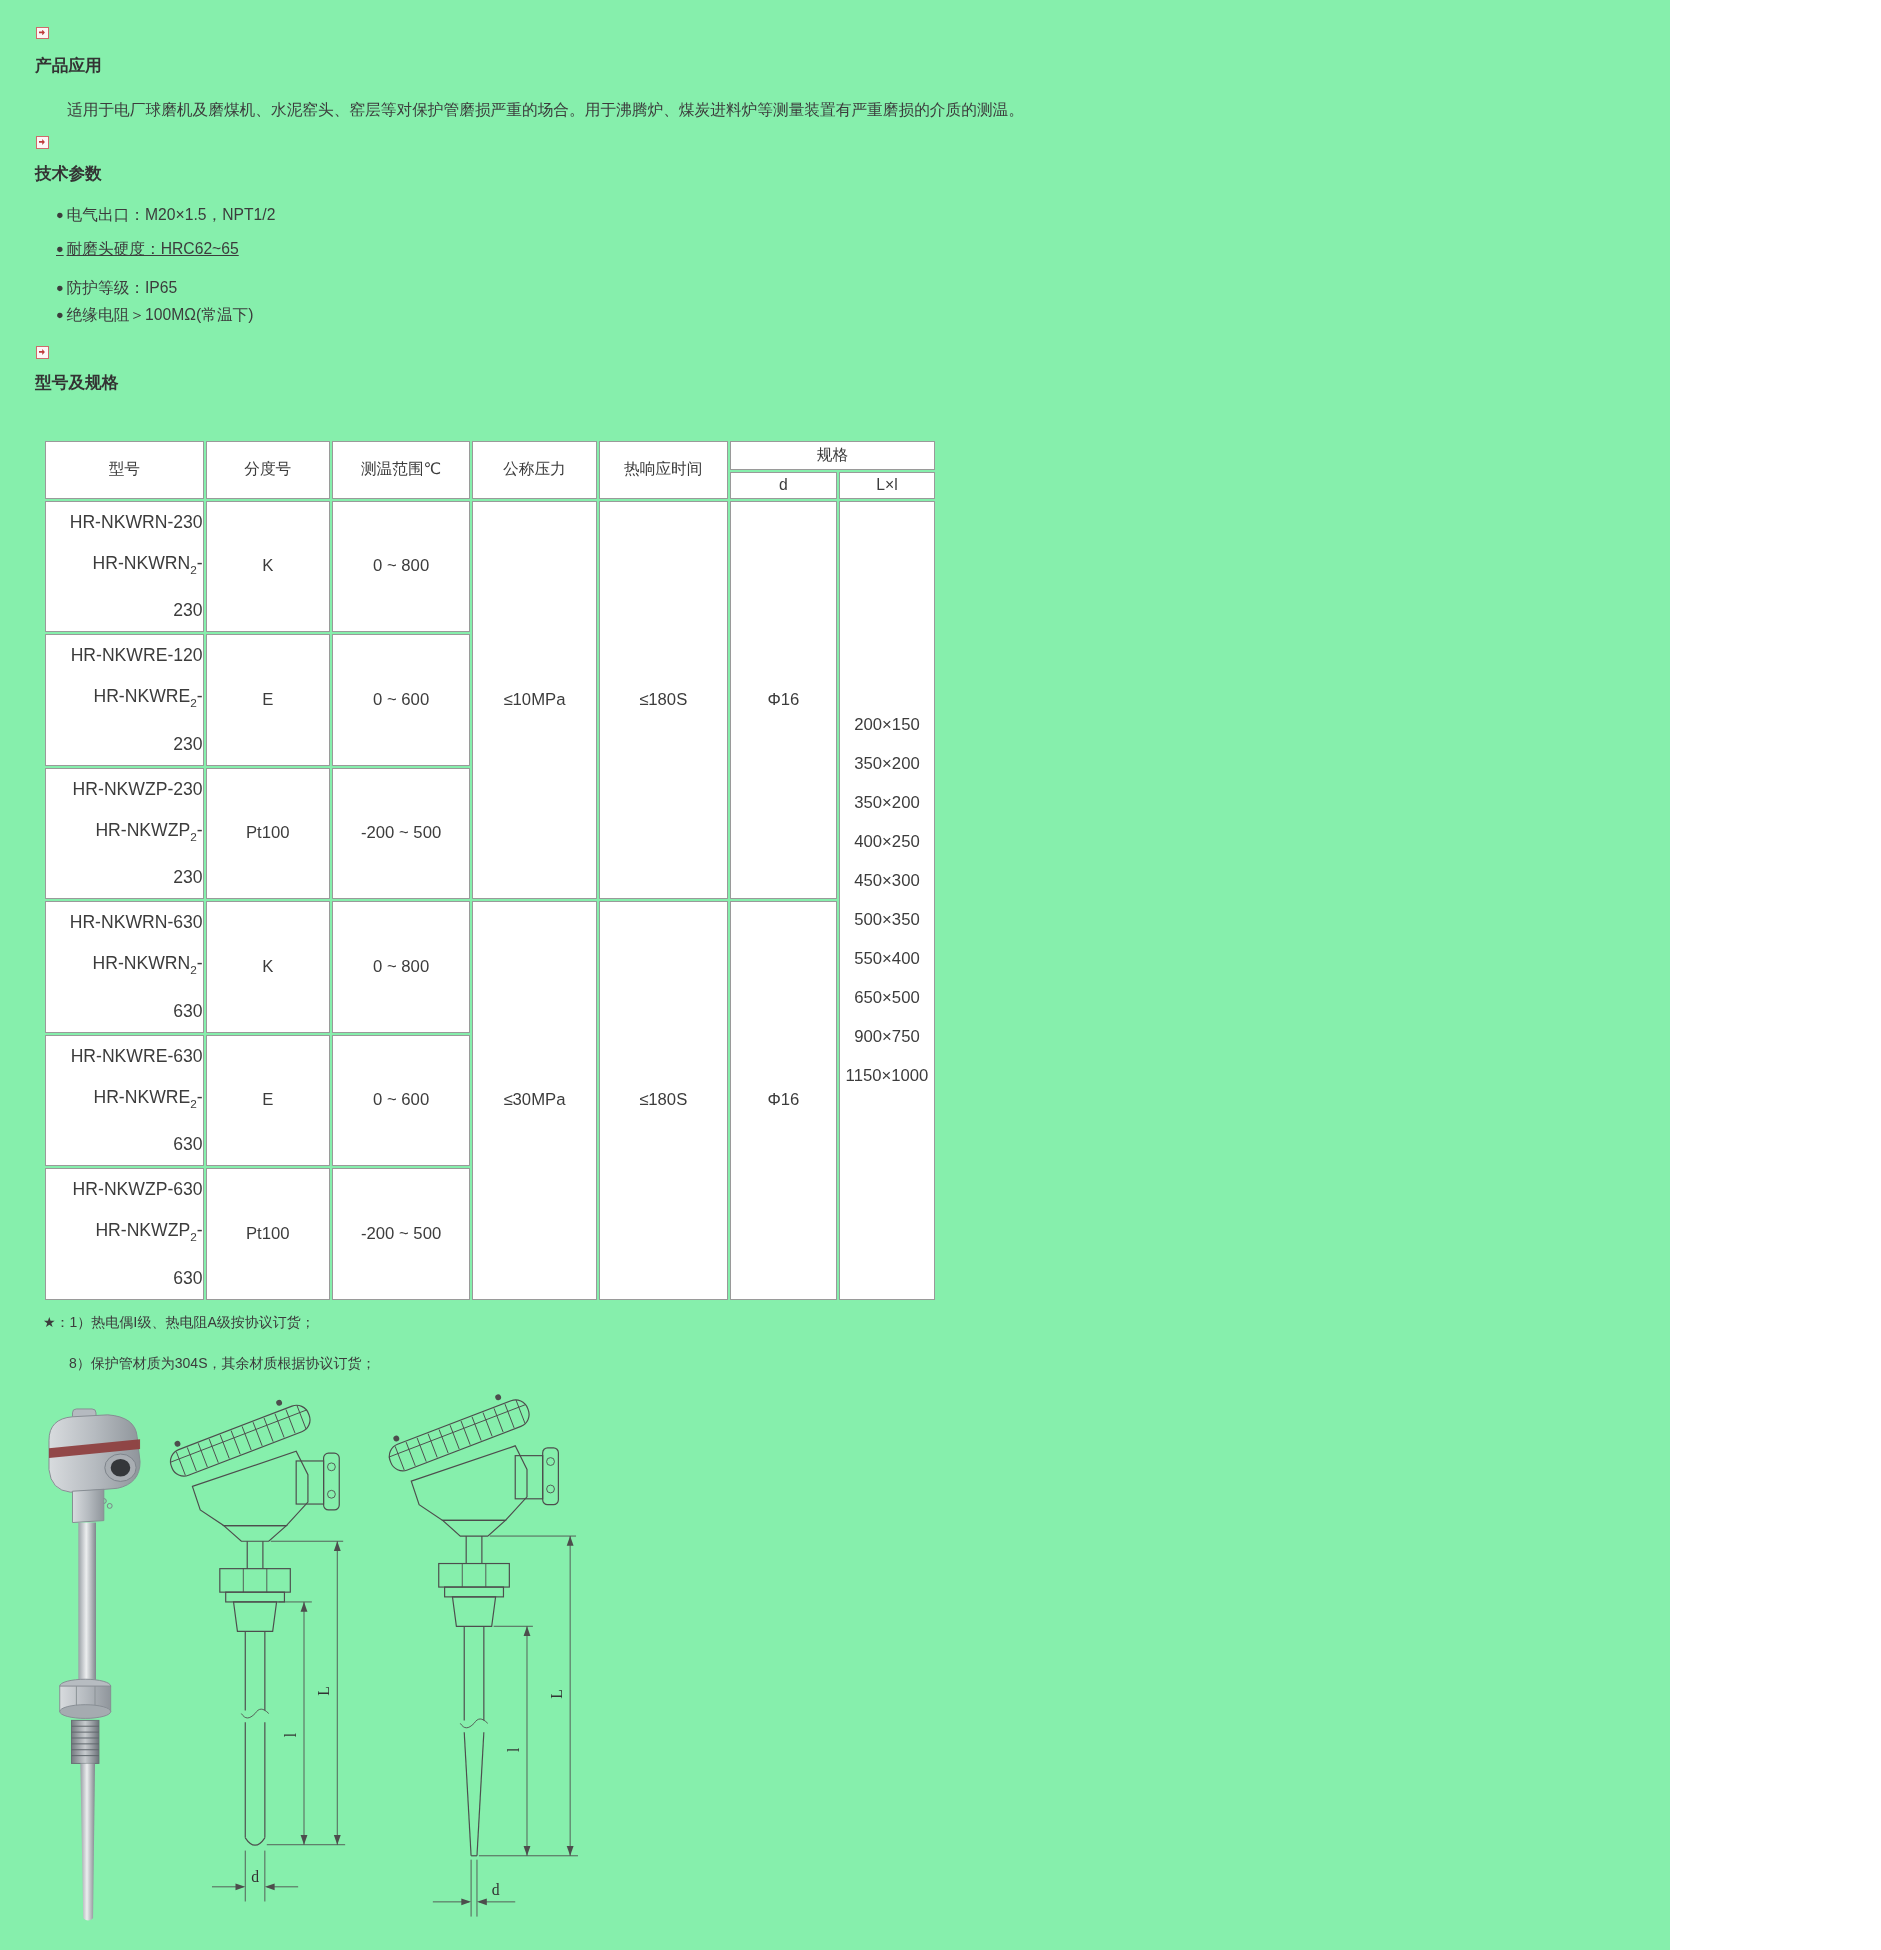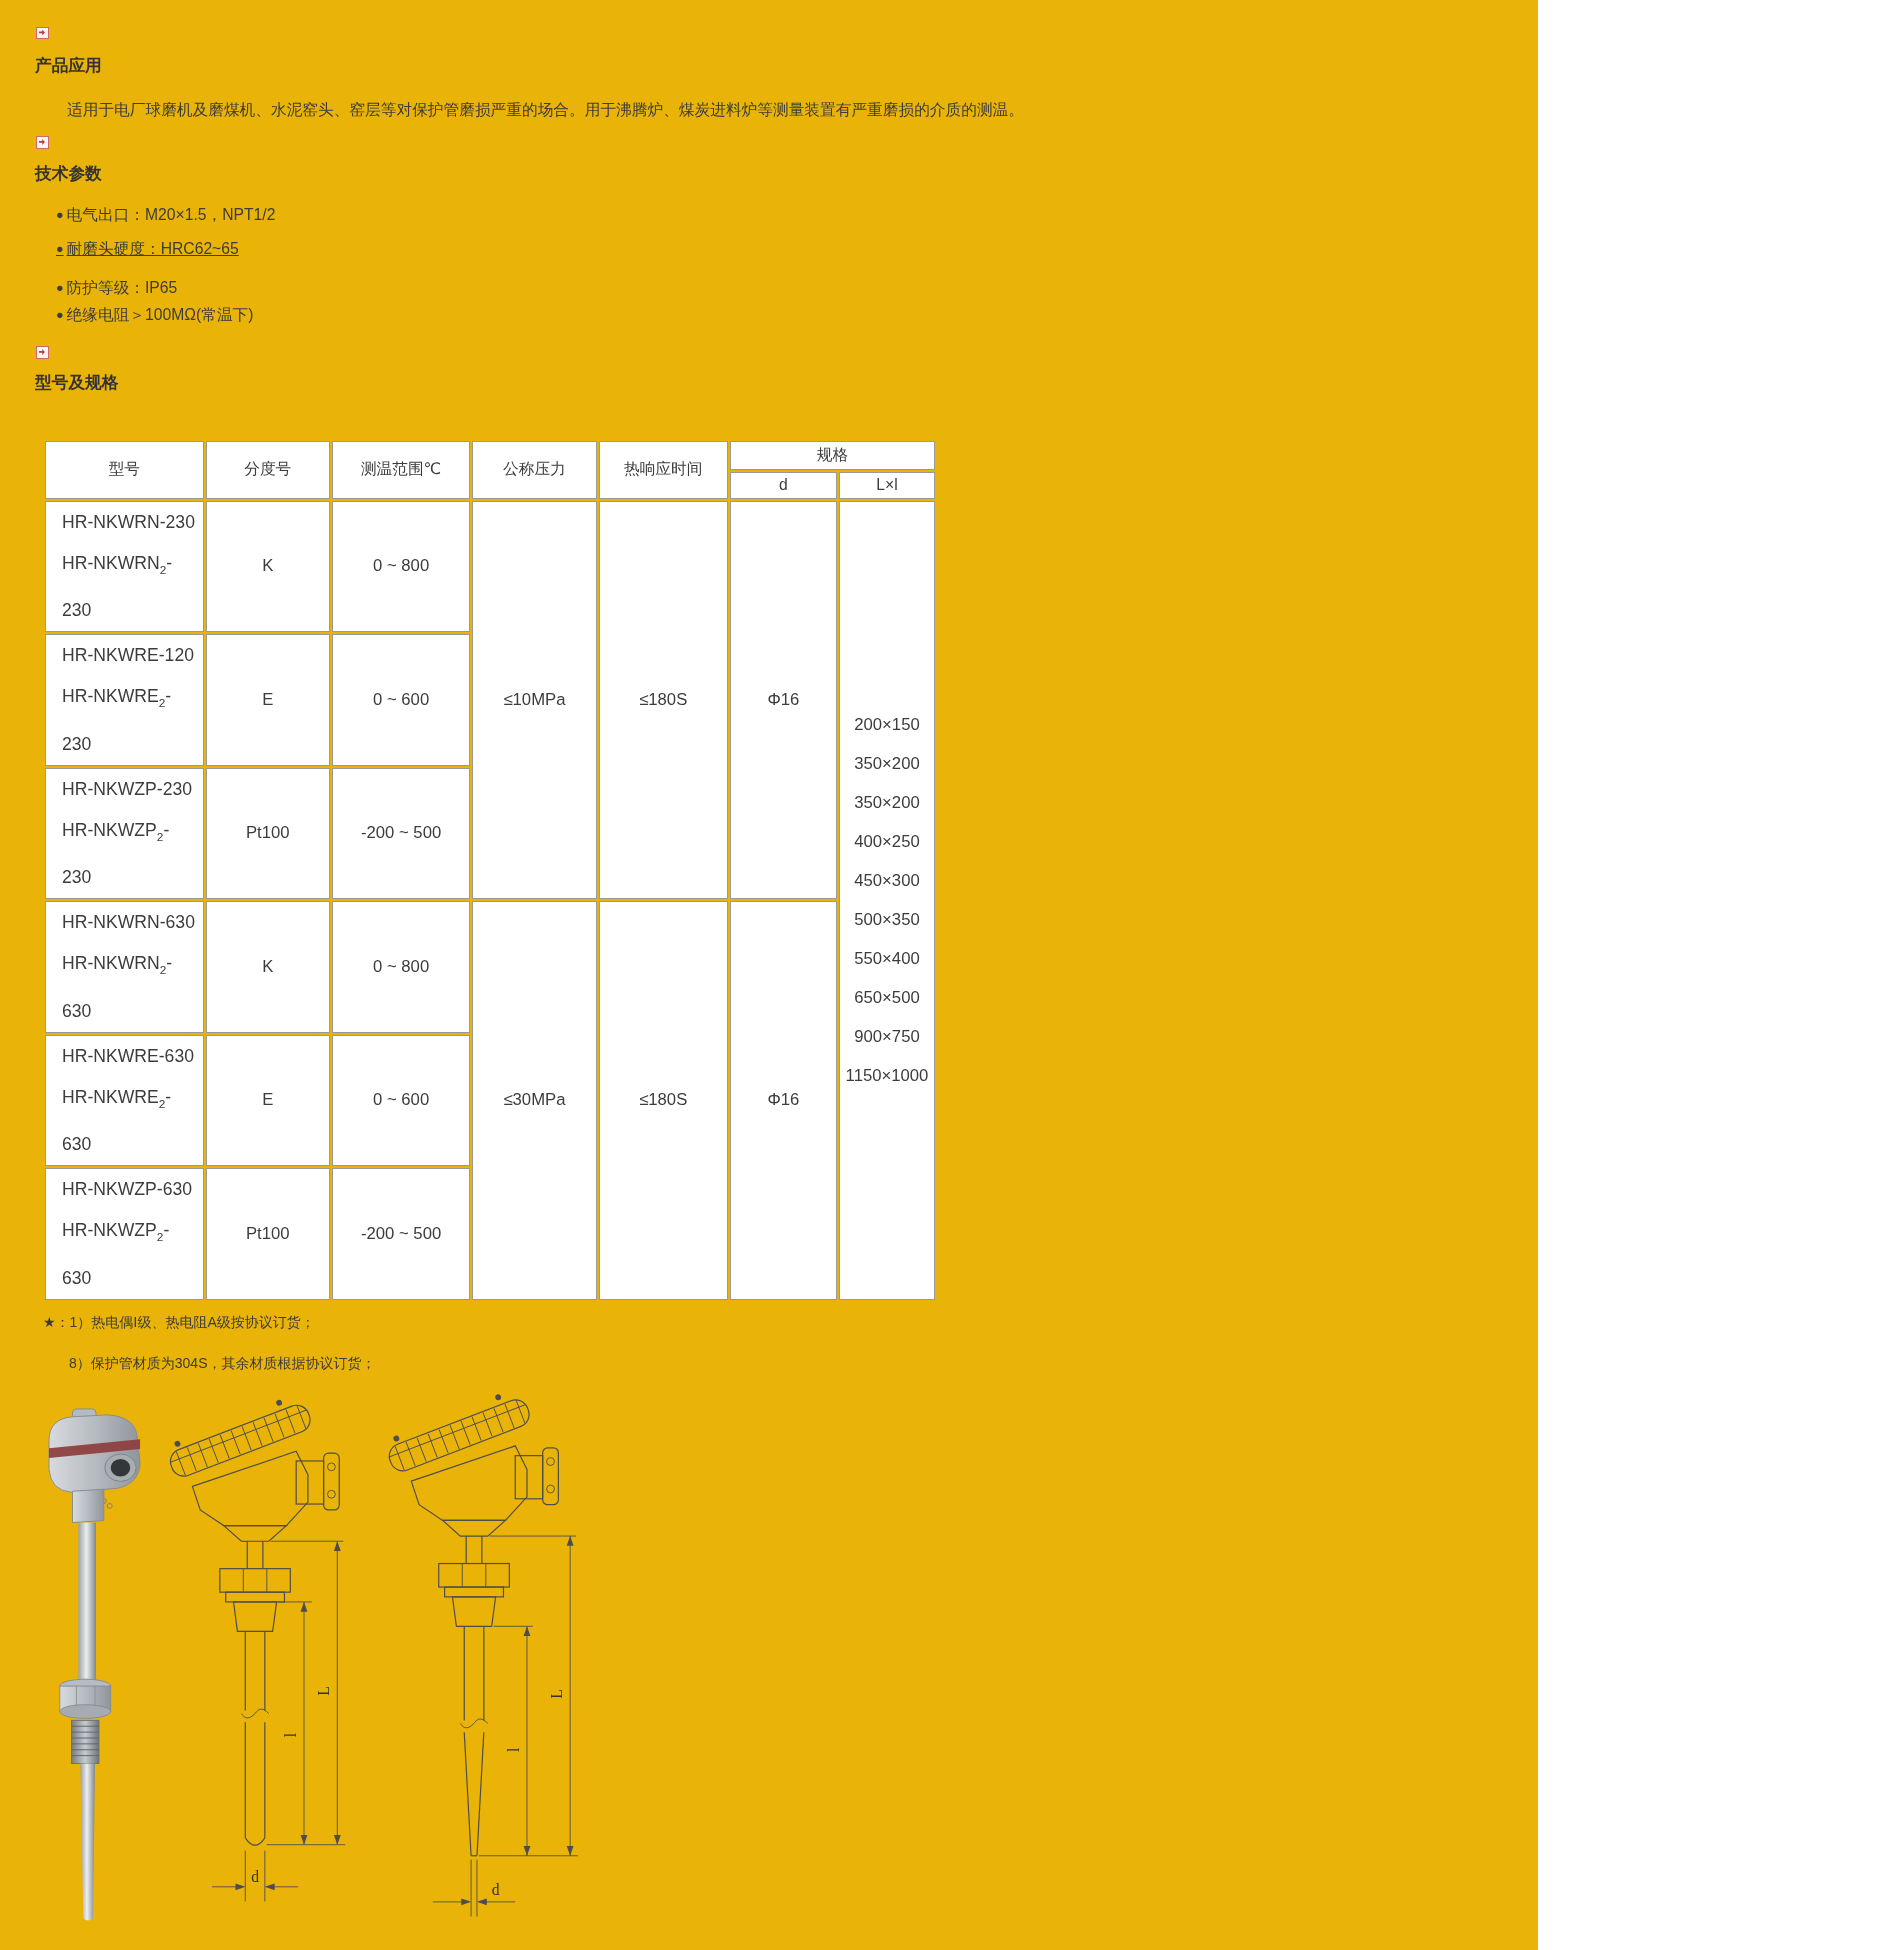--- a/index.html
+++ b/index.html
@@ -1,38 +1,38 @@
 <!DOCTYPE html>
 <html><head>
 <meta charset="utf-8">
 <style>
   html,body{margin:0;padding:0;background:#ffffff;}
   body{width:1882px;height:1950px;position:relative;overflow:hidden;
        font-family:"Liberation Sans","DejaVu Sans",sans-serif;color:#3c3c3c;}
-  .page{position:absolute;left:0;top:0;width:1538px;height:1950px;background:#eab308;}
+  .page{position:absolute;left:0;top:0;width:1670px;height:1950px;background:#86efac;}
 
   
   .sec-icon{position:absolute;left:36px;width:10.8px;height:10.8px;border:1px solid #cf6a6a;background:#fdf7f7;}
   .sec-icon::before{content:"";position:absolute;left:2px;top:2px;width:5.9px;height:5.9px;
     background:#bf3a3a;clip-path:polygon(0 35%,55% 35%,55% 0,100% 50%,55% 100%,55% 65%,0 65%);}
 
   .heading{position:absolute;left:35px;margin:0;font-size:16.7px;font-weight:bold;color:#333;line-height:21.6px;}
   .para{position:absolute;left:67px;margin:0;font-size:15.7px;color:#3c3c3c;line-height:21.6px;white-space:nowrap;}
   .bullet{position:absolute;left:56px;font-size:15.7px;line-height:21.6px;white-space:nowrap;list-style:none;}
   .bullet .dot{font-size:12.7px;margin-right:2.9px;vertical-align:1px;}
 
   table.spec-table{position:absolute;left:43px;top:439px;width:894px;table-layout:fixed;
     border-collapse:separate;border-spacing:2.9px;}
   .spec-table th,.spec-table td{border:1px solid #9a9a9a;background:#fff;box-sizing:border-box;
     text-align:center;vertical-align:middle;font-weight:normal;font-size:16.7px;color:#3c3c3c;padding:0;}
   .spec-table thead th{font-size:15.7px;}
   .spec-table thead tr.h1 th{height:29px;}
   .spec-table thead tr.h2 th{height:26.5px;}
   .spec-table tbody tr{height:124px;}
-  td.model-cell{text-align:left;font-size:17.6px;line-height:41px;padding-left:16px;white-space:nowrap;}
+  td.model-cell{text-align:right;font-size:17.6px;line-height:41px;padding-left:0;white-space:nowrap;}
   td.model-cell sub{font-size:11.8px;}
   td.lxl-cell div{font-size:16.7px;line-height:39px;}
 
   .footnote{position:absolute;margin:8px;font-size:14px;line-height:21.6px;white-space:nowrap;color:#3c3c3c;}
 
   .fig{position:absolute;}
   .draw{stroke:#4d4d4d;stroke-width:1.2;fill:none;}
   .thin{stroke:#4d4d4d;stroke-width:0.9;fill:none;}
   .arrow{fill:#4d4d4d;stroke:none;}
   .dimlabel{font-family:"Liberation Serif","DejaVu Serif",serif;font-size:16px;fill:#333;}

